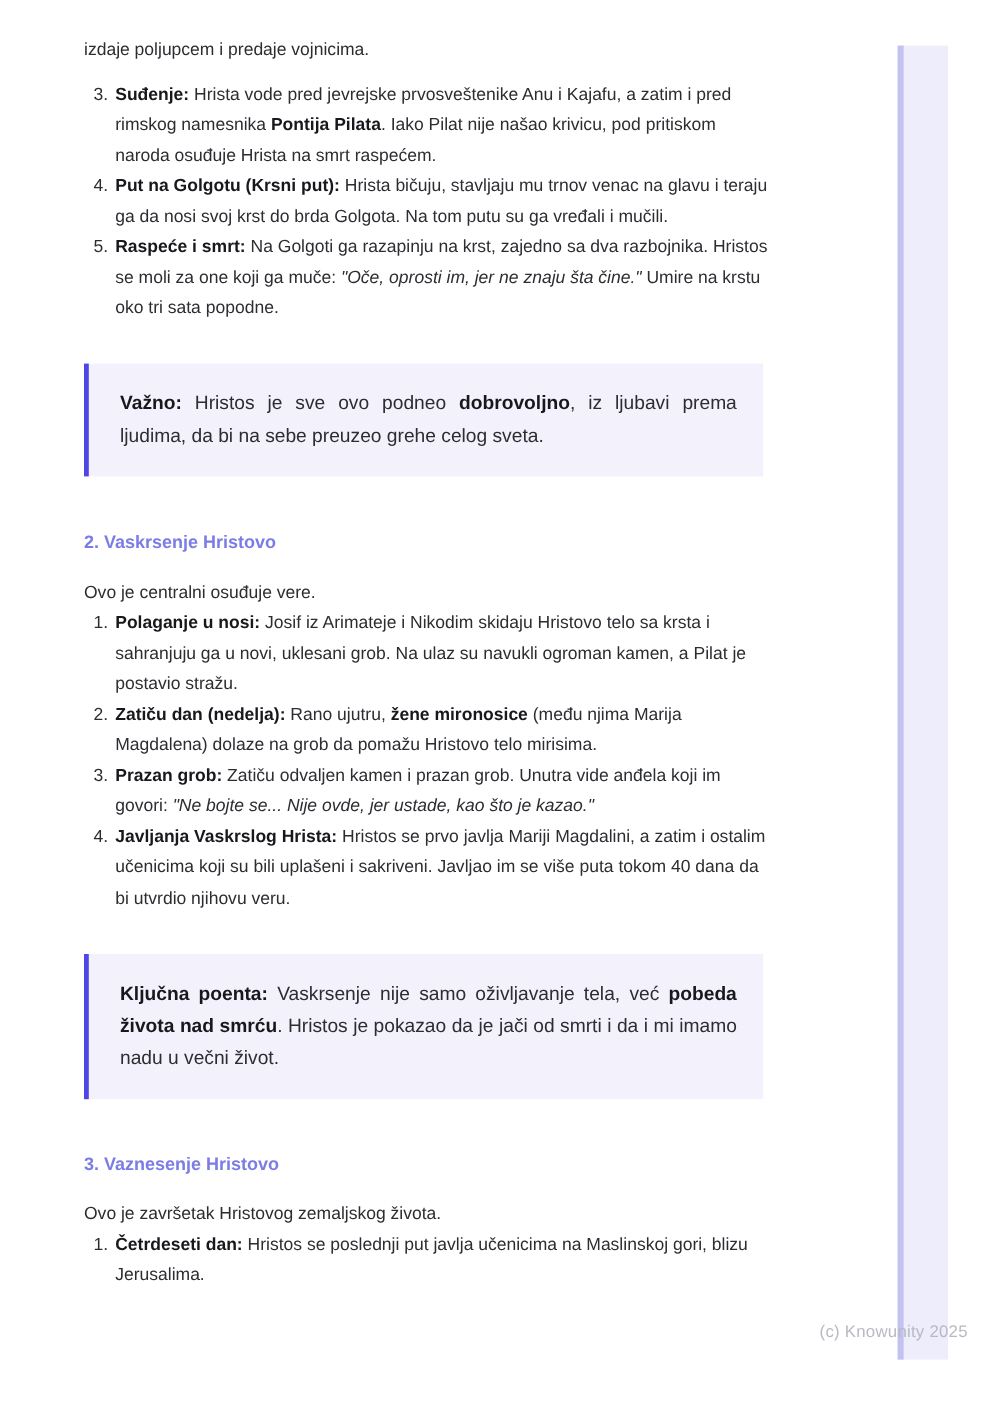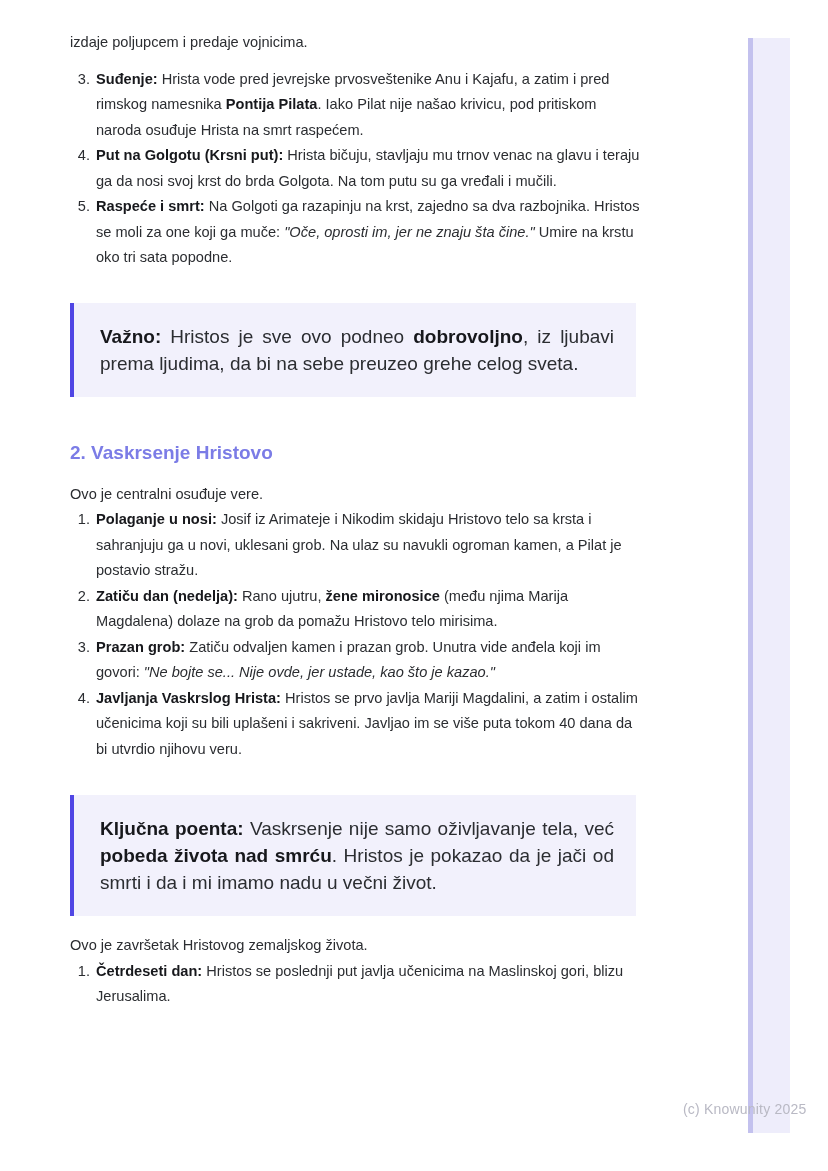--- a/index.html
+++ b/index.html
@@ -85,21 +85,21 @@
     line-height: 25.5px;
     color: #2b2d31;
   }
   li.gap-top { margin-top: 11px; }
 
   b, .bold { font-weight: bold; color: #17181c; }
   i, .ital { font-style: italic; }
 
   
   .section-heading {
-    font-size: 19px;
+    font-size: 15px;
     line-height: 24px;
     font-weight: bold;
     color: #7b7ce6;
     margin: 0;
   }
   .h-gap-2 { margin-top: 44px; }
   .h-gap-3 { margin-top: 43px; }
 
   .lead-para { margin-top: 17px; }
   .list-after-lead { margin-top: 16px; }
@@ -109,21 +109,21 @@
     background: #f2f1fc;
     border-left: 4px solid #5046e4;
     width: 566px;
     box-sizing: border-box;
     padding: 20px 22px 20px 26px;
     text-align: justify;
     text-justify: inter-word;
   }
   .callout p {
     margin: 0;
-    font-size: 19px;
+    font-size: 16px;
     line-height: 27px;
     color: #2b2d31;
   }
   .callout-1 { margin-top: 32px; }
   .callout-2 { margin-top: 33px; }
 
   
   .footer-credit {
     position: absolute;
     left: 683px;
@@ -162,20 +162,21 @@
         <li><span class="marker">1.</span><b>Polaganje u nosi:</b><span> Josif iz Arimateje i Nikodim skidaju Hristovo telo sa krsta i sahranjuju ga u novi, uklesani grob. Na ulaz su navukli ogroman kamen, a Pilat je postavio stražu.</span></li>
         <li class="gap-top"><span class="marker">2.</span><b>Zatiču dan (nedelja):</b><span> Rano ujutru, </span><b>žene mironosice</b><span> (među njima Marija Magdalena) dolaze na grob da pomažu Hristovo telo mirisima.</span></li>
         <li class="gap-top"><span class="marker">3.</span><b>Prazan grob:</b><span> Zatiču odvaljen kamen i prazan grob. Unutra vide anđela koji im govori: </span><i>"Ne bojte se... Nije ovde, jer ustade, kao što je kazao."</i></li>
         <li class="gap-top"><span class="marker">4.</span><b>Javljanja Vaskrslog Hrista:</b><span> Hristos se prvo javlja Mariji Magdalini, a zatim i ostalim učenicima koji su bili uplašeni i sakriveni. Javljao im se više puta tokom 40 dana da bi utvrdio njihovu veru.</span></li>
       </ol>
 
     <div class="callout callout-2">
       <p><b>Ključna poenta:</b><span> Vaskrsenje nije samo oživljavanje tela, već </span><b>pobeda života nad smrću</b><span>. Hristos je pokazao da je jači od smrti i da i mi imamo nadu u večni život.</span></p>
     </div>
 
+    <h2 class="section-heading h-gap-3">3. Vaznesenje Hristovo</h2>
 
     <p class="para lead-para">Ovo je završetak Hristovog zemaljskog života.</p>
 
     <ol class="numlist list-after-lead">
         <li><span class="marker">1.</span><b>Četrdeseti dan:</b><span> Hristos se poslednji put javlja učenicima na Maslinskoj gori, blizu Jerusalima.</span></li>
       </ol>
 
   </div>
 </div>
 

